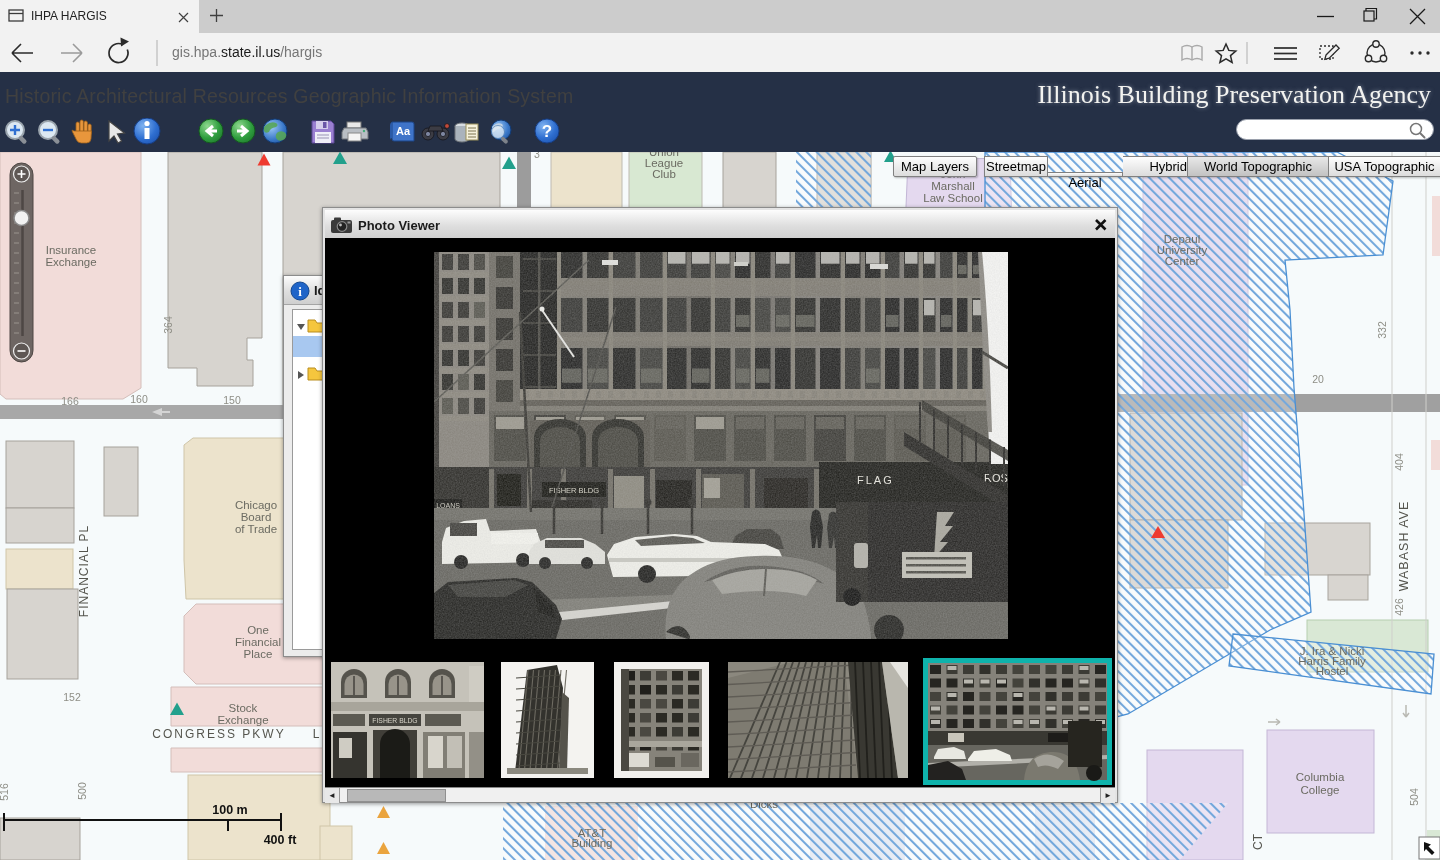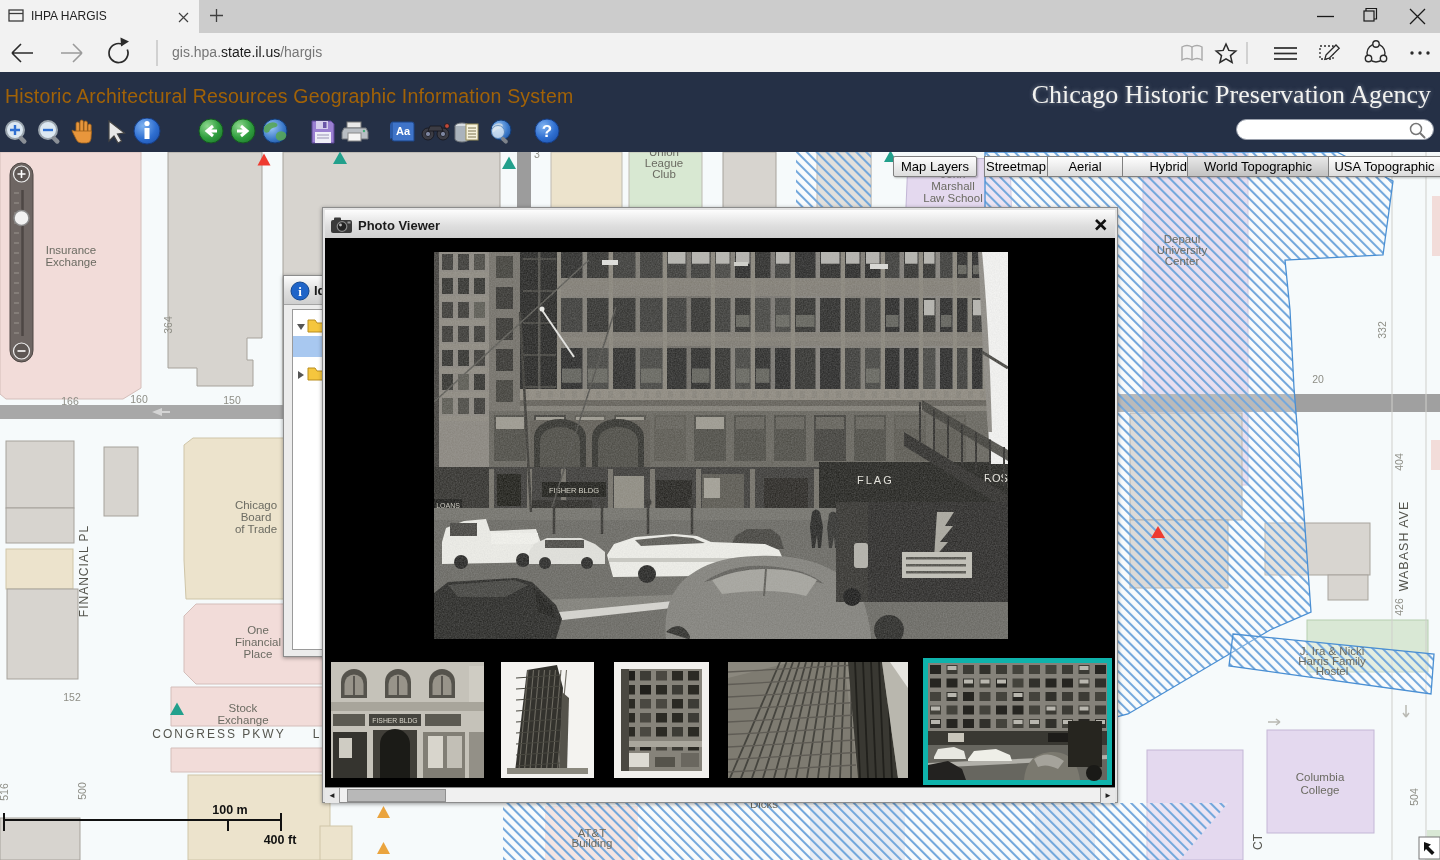--- a/index.html
+++ b/index.html
@@ -8,21 +8,21 @@
 #page { position:relative; width:1440px; height:860px; background:#fff; }
 
 #tabbar { position:absolute; left:0; top:0; width:1440px; height:33px; background:#cccccc; }
 #tab { position:absolute; left:0; top:0; width:199px; height:33px; background:#f2f2f2; }
 #tabtitle { position:absolute; left:31px; top:9px; font-size:12px; color:#222; }
 #addrbar { position:absolute; left:0; top:33px; width:1440px; height:39px; background:#f2f2f2; }
 #urltext { position:absolute; left:172px; top:44px; font-size:14px; color:#767676; }
 #urltext b { color:#1b1b1b; font-weight:normal; }
 
 #navy { position:absolute; left:0; top:72px; width:1440px; height:80px; background:#253046; }
-#title1 { position:absolute; left:5px; top:85px; font-size:19.5px; color:#a16207; letter-spacing:0.2px; }
+#title1 { position:absolute; left:5px; top:85px; font-size:19.5px; color:#404040; letter-spacing:0.2px; }
 #title2 { position:absolute; right:9px; top:80px; font-size:26px; color:#f3f3f0; font-family:"Liberation Serif", serif; text-shadow:0 0 4px rgba(200,205,220,0.55); }
 #searchbox { position:absolute; left:1236px; top:119px; width:198px; height:21px; background:#fff; border-radius:11px; border:1px solid #9aa0ac; }
 
 .win { position:absolute; background:#ececec; border:1px solid #8c8c8c; box-shadow:0 1px 4px rgba(0,0,0,0.4); }
 .titlebar { background:linear-gradient(#fdfdfd,#dedede 55%,#cfcfcf); border-bottom:1px solid #a5a5a5; position:relative; }
 .titletxt { font-weight:bold; font-size:13px; color:#1b1b1b; }
 </style>
 </head>
 <body>
 <div id="page">
@@ -76,21 +76,21 @@
     <g fill="#2b2b2b">
       <circle cx="1412" cy="20" r="1.7"></circle>
         <circle cx="1420" cy="20" r="1.7"></circle>
         <circle cx="1428" cy="20" r="1.7"></circle>
     </g>
   </svg>
   <div id="urltext">gis.hpa.<b>state.il.us</b>/hargis</div>
 
   <div id="navy"></div>
   <div id="title1">Historic Architectural Resources Geographic Information System</div>
-  <div id="title2">Chicago Historic Preservation Agency</div>
+  <div id="title2">Illinois Building Preservation Agency</div>
   <div id="searchbox"></div>
   <svg class="abs" style="left:1406px;top:121px" width="26" height="18">
     <circle cx="10" cy="8" r="5.5" fill="none" stroke="#777" stroke-width="1.5"></circle>
     <line x1="14" y1="12" x2="19" y2="17" stroke="#777" stroke-width="2"></line>
   </svg>
 
   <svg id="toolbar" class="abs" style="left:0;top:118px" width="600" height="34">
     <defs>
       <radialGradient id="blueorb" cx="0.35" cy="0.3" r="0.9">
         <stop offset="0" stop-color="#7fb2f0"></stop>
@@ -374,21 +374,21 @@
       </g>
 
       <rect x="1419" y="837" width="21" height="22" fill="#fff" stroke="#777"></rect>
       <path d="M1424 842 l7 2.5 -2.5 2 6 6 -2.5 2.5 -6 -6 -2 2.5 Z" fill="#111"></path>
     </svg>
   </div>
 
   <div class="abs" style="left:893px;top:156px;width:84px;height:21px;background:linear-gradient(#fefefe,#dcdcdc);border:1px solid #808080;border-radius:2px;font-size:13px;color:#000;text-align:center;line-height:19px;box-shadow:1px 1px 2px rgba(0,0,0,0.25);">Map Layers</div>
   <div class="abs" style="left:984px;top:156px;height:21px;display:flex;font-size:13px;color:#000;box-shadow:1px 1px 2px rgba(0,0,0,0.25);">
     <div style="width:64px;background:linear-gradient(#fefefe,#dcdcdc);border:1px solid #808080;text-align:center;line-height:19px;">Streetmap</div>
-    <div style="width:75px;background:linear-gradient(#fefefe,#dcdcdc);border:1px solid #808080;border-left:none;text-align:center;line-height:19px;">Aerial</div>
+    <div style="width:75px;background:linear-gradient(#fefefe,#dcdcdc);border:1px solid #808080;border-left:none;text-align:center;line-height:19px;margin-top:16px;">Aerial</div>
     <div style="width:65px;background:linear-gradient(#fefefe,#dcdcdc);border:1px solid #808080;border-left:none;text-align:right;line-height:19px;">Hybrid</div>
     <div style="width:141px;background:linear-gradient(#e8e8e8,#c2c2c2);border:1px solid #808080;border-left:none;text-align:center;line-height:19px;">World Topographic</div>
     <div style="width:112px;background:linear-gradient(#fefefe,#dcdcdc);border:1px solid #808080;border-left:none;text-align:center;line-height:19px;">USA Topographic</div>
   </div>
 
   <div class="win" id="identify" style="left:283px;top:275px;width:120px;height:382px;">
     <div class="titlebar" style="height:29px;">
       <svg class="abs" style="left:6px;top:5px" width="20" height="20">
         <circle cx="10" cy="10" r="9" fill="#1f64c8"></circle>
         <circle cx="10" cy="10" r="9" fill="none" stroke="#15488f"></circle>

